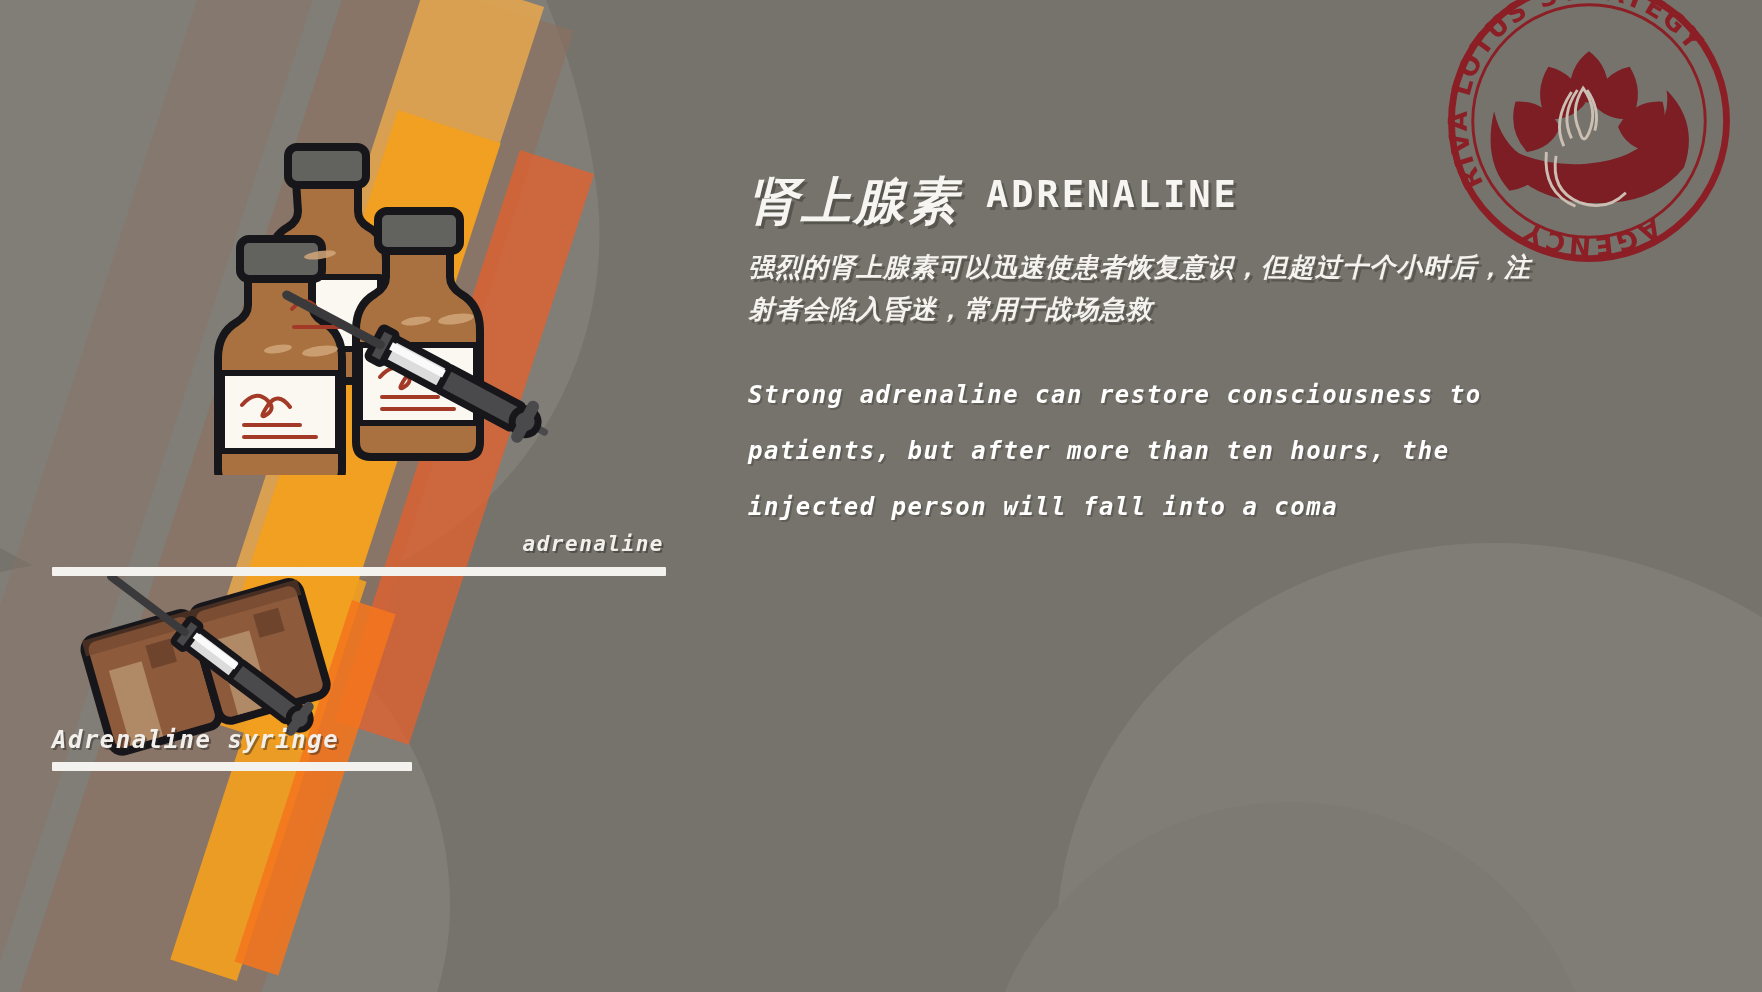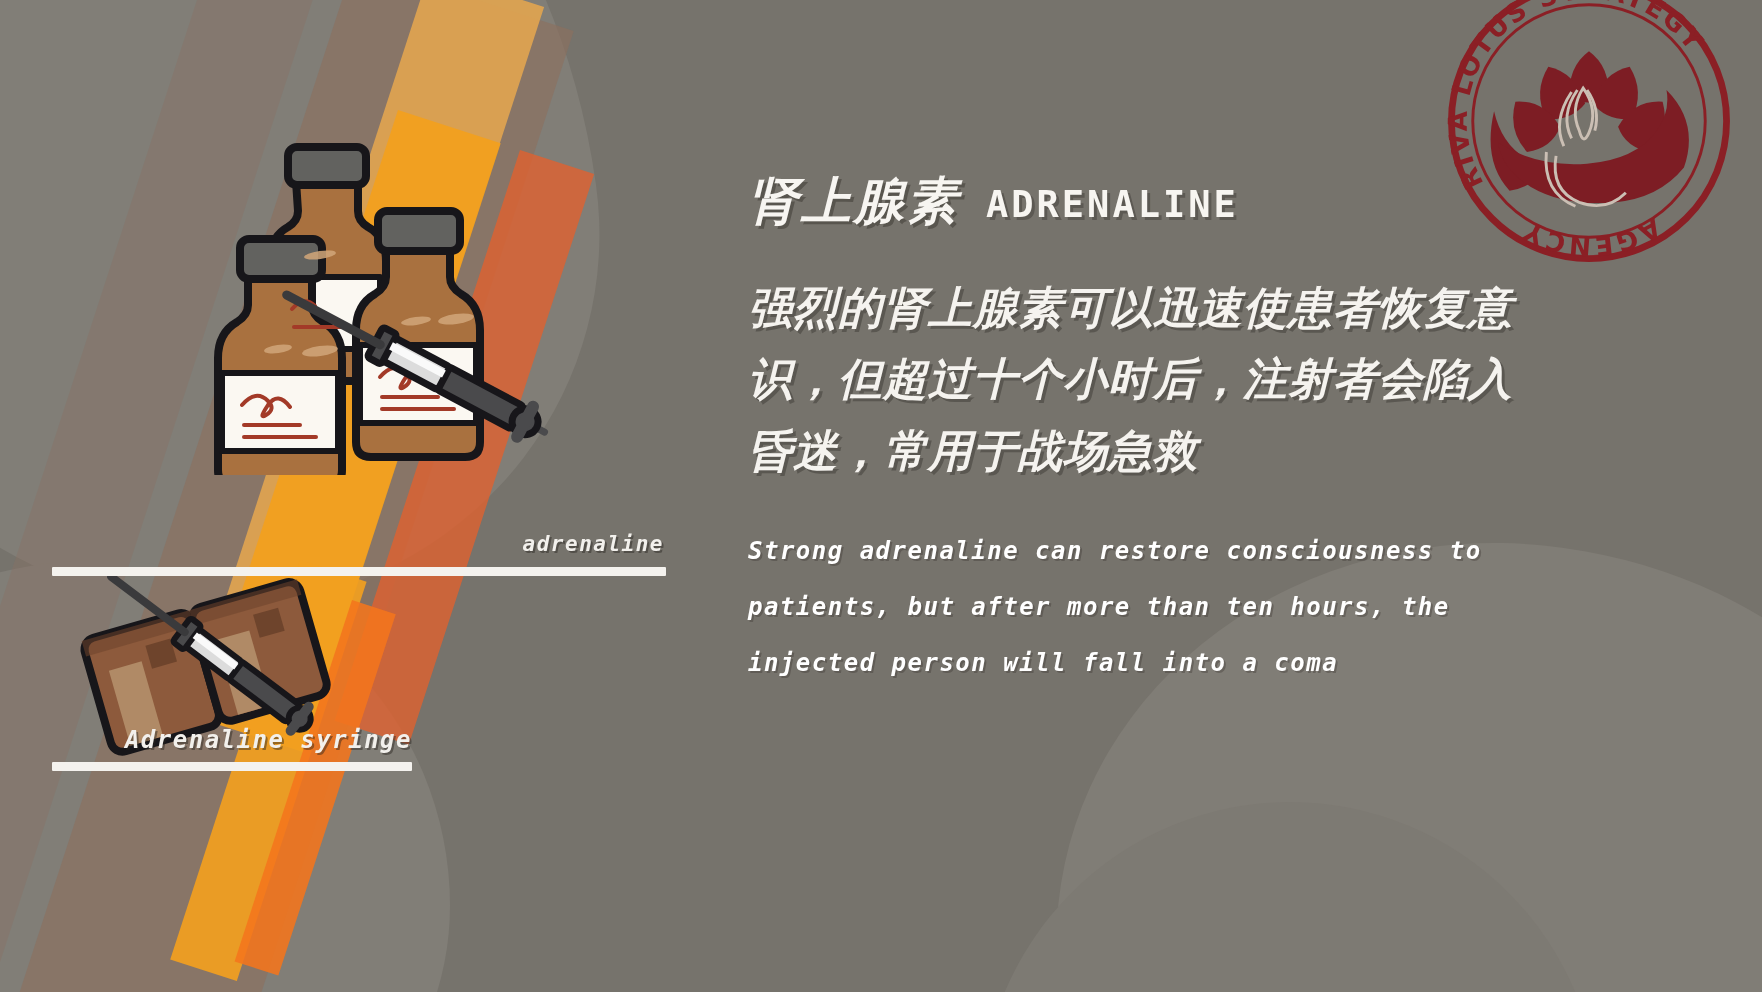--- a/index.html
+++ b/index.html
@@ -94,59 +94,59 @@
     display:block;
     color:#f2f0ec;
     font-family:"DejaVu Sans Mono", monospace;
     font-weight:700;
     font-style:italic;
     letter-spacing:1.5px;
     line-height:1;
     text-shadow:2px 2px 0 rgba(40,36,32,.45);
   }
   .cap-adrenaline .cap-text { text-align:right; font-size:21px; padding-right:2px; }
-  .cap-syringe    .cap-text { text-align:right; font-size:24px;font-style:italic; }
+  .cap-syringe    .cap-text { text-align:left; font-size:24px;font-style:italic; }
 
   .cap-rule {
     display:block;
     height:9px; width:100%;
     background:#f4f2ee;
     margin-top:12px;
     border-radius:1px;
   }
   .cap-syringe .cap-rule { height:9px; margin-top:10px; }
 
   
   .content { position:absolute; left:748px; top:176px; width:800px; }
 
-  .title-row { display:flex; align-items:flex-end; gap:26px; }
+  .title-row { display:flex; gap:26px; }
   .title-cn {
     color:#f7f5f1;
     font-family:"DejaVu Sans", sans-serif;
     font-weight:700; font-style:italic;
     font-size:50px; line-height:1;
     letter-spacing:3px;
     text-shadow:3px 3px 0 rgba(45,41,36,.40);
   }
   .title-en {
     color:#f7f5f1;
     font-family:"DejaVu Sans Mono", monospace;
     font-weight:700;
     font-size:37px; line-height:1;
     letter-spacing:3px;
     padding-bottom:3px;
     text-shadow:3px 3px 0 rgba(45,41,36,.35);
   }
 
   .desc-cn {
-    margin-top:46px;
+    margin-top:20px;
     color:#f5f3ef;
     font-family:"DejaVu Sans", sans-serif;
     font-weight:700; font-style:italic;
-    font-size:44px;
+    font-size:26px;
     line-height:1.62;
     letter-spacing:1px;
     width:792px;
     text-shadow:3px 3px 0 rgba(45,41,36,.38);
   }
 
   .desc-en {
     margin-top:38px;
     color:#ffffff;
     font-family:"DejaVu Sans Mono", monospace;

